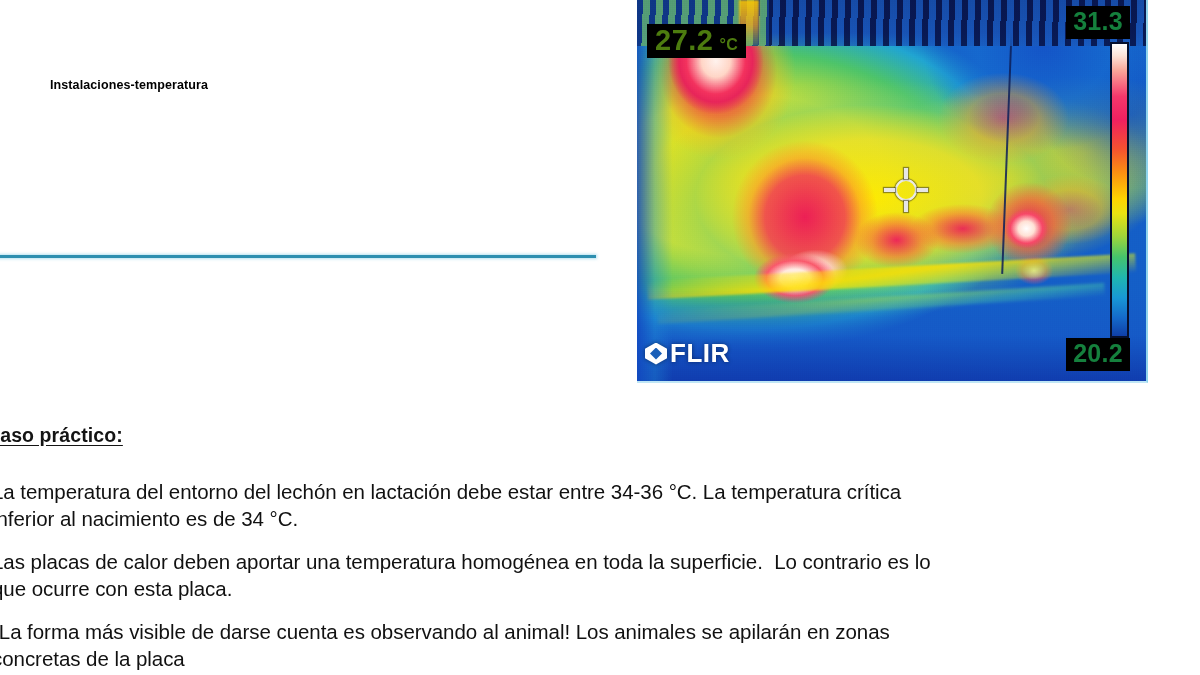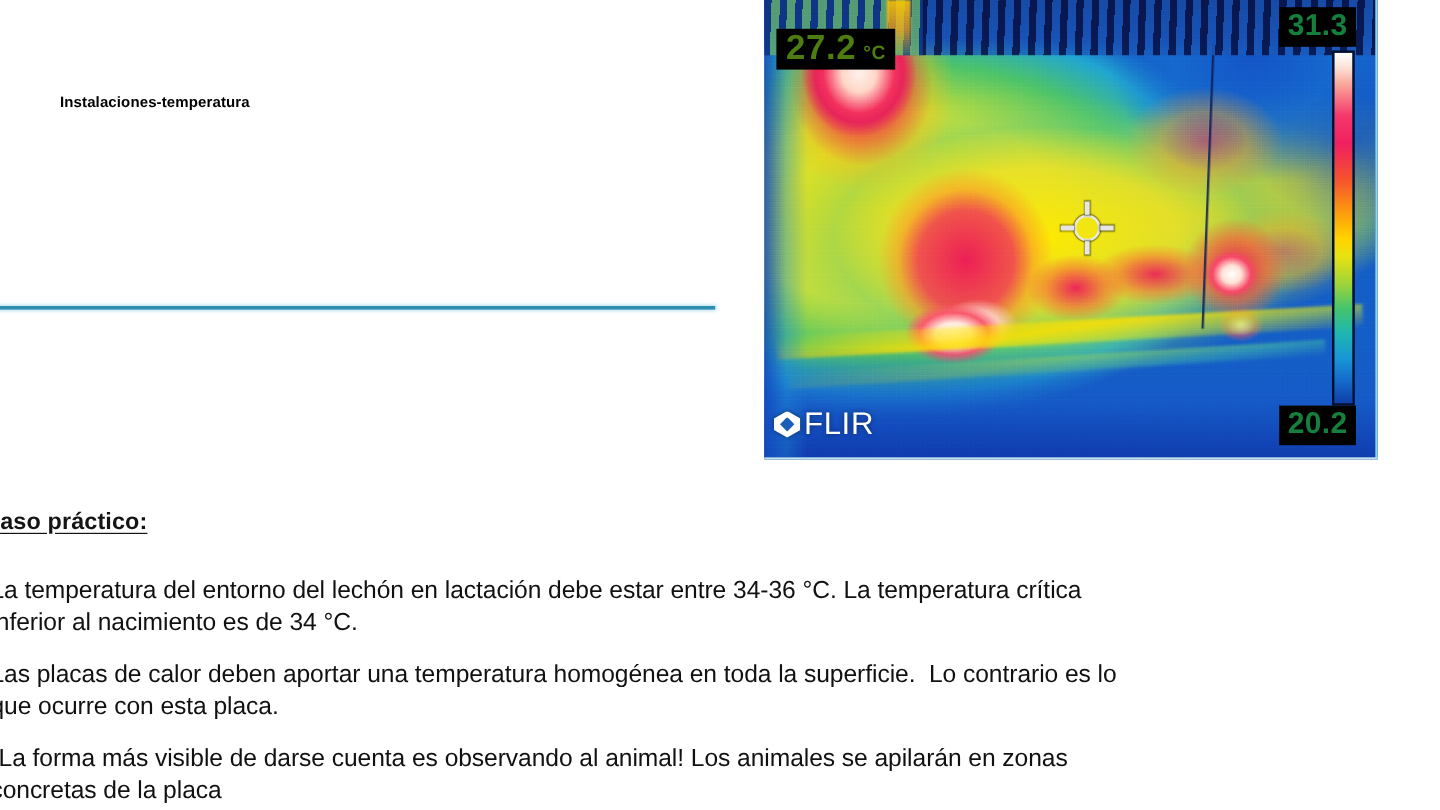--- a/index.html
+++ b/index.html
@@ -223,21 +223,21 @@
   }
   .crosshair .t-top    { left:20px; top:0px;  width:4px; height:11px; }
   .crosshair .t-bottom { left:20px; bottom:0px; width:4px; height:11px; }
   .crosshair .t-left   { left:0px;  top:20px; width:11px; height:4px; }
   .crosshair .t-right  { right:0px; top:20px; width:11px; height:4px; }
 
   .flir {
     position:absolute; left: 8px; bottom: 12px;
     display:flex; align-items:center; gap:3px;
     color:#ffffff;
-    font-weight: normal; font-size: 26px;
+    font-weight: bold; font-size: 26px;
     letter-spacing: .5px;
     filter: drop-shadow(0 0 2px rgba(0,0,0,.45));
   }
   .flir .mark { width:22px; height:22px; position:relative; }
   .flir .mark .outer {
     position:absolute; inset:0; background:#fff;
     clip-path: polygon(50% 0%, 100% 28%, 100% 72%, 50% 100%, 0% 72%, 0% 28%);
   }
   .flir .mark .inner {
     position:absolute; left:5px; top:5px; right:5px; bottom:5px;

